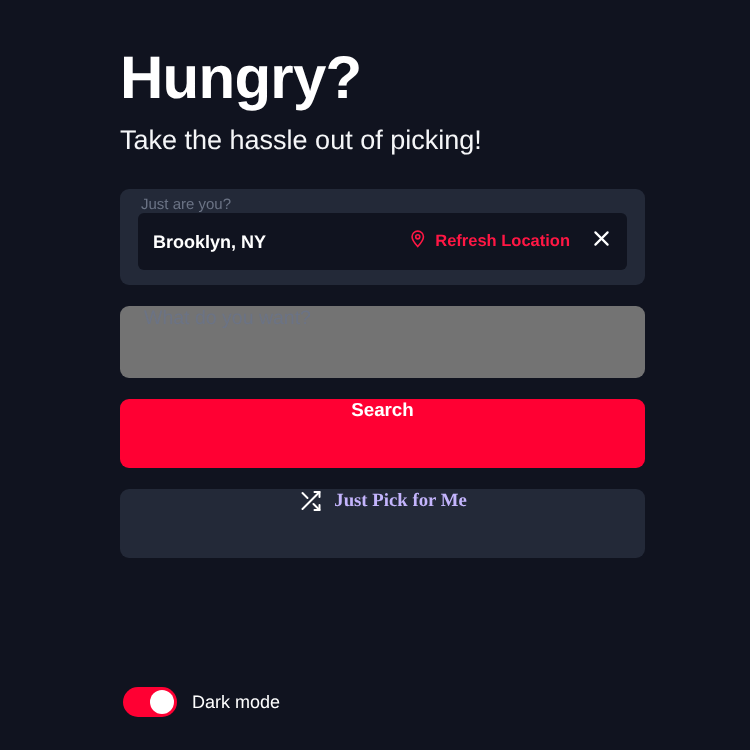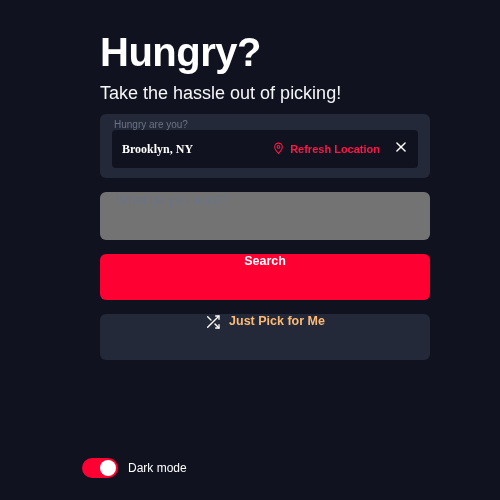--- a/index.html
+++ b/index.html
@@ -6,32 +6,32 @@
   body {
     width: 500px;
     height: 500px;
     background: #10131f;
     font-family: -apple-system, BlinkMacSystemFont, "Segoe UI", Helvetica, Arial, sans-serif;
     color: #fff;
     overflow: hidden;
     position: relative;
   }
   .container {
-    padding: 30px 70px 0 100px;
+    padding: 30px 70px 0 80px;
   }
   .title {
     font-size: 40px;
     font-weight: 800;
     letter-spacing: -0.5px;
     margin-bottom: 8px;
   }
   .subtitle {
     font-size: 18px;
     font-weight: 400;
-    margin-bottom: 10px;
+    margin-bottom: 22px;
     color: #f5f6f8;
   }
   .field-wrap {
     position: relative;
     background: #232938;
     border-radius: 6px;
     padding: 16px 12px 10px 12px;
     margin-bottom: 14px;
   }
   .float-label {
@@ -48,21 +48,20 @@
     border-radius: 4px;
     height: 38px;
     padding: 0 10px;
     gap: 8px;
   }
   .location-value {
     font-size: 12px;
     font-weight: 700;
     color: #fff;
     flex: 0 0 auto;
-    font-family: Liberation Serif, serif;
   }
   .spacer { flex: 1; }
   .refresh {
     display: flex;
     align-items: center;
     gap: 5px;
     font-size: 11px;
     font-weight: 600;
     color: #ff1744;
     cursor: pointer;
@@ -107,21 +106,22 @@
     justify-content: center;
     gap: 8px;
     margin-bottom: 14px;
   }
   .btn-primary {
     background: #ff0033;
     color: #fff;
   }
   .btn-secondary {
     background: #232938;
-    color: #fdba74;
+    color: #c4b5fd;
+    font-family: Liberation Serif, serif;
   }
   .btn-secondary svg { width: 16px; height: 16px; }
   .toggle-row {
     position: absolute;
     bottom: 22px;
     left: 82px;
     display: flex;
     align-items: center;
     gap: 10px;
   }
@@ -148,21 +148,21 @@
   }
 </style>
 </head>
 <body>
 
 <div class="container">
   <h1 class="title">Hungry?</h1>
   <p class="subtitle">Take the hassle out of picking!</p>
 
   <div class="field-wrap">
-    <span class="float-label">Hungry are you?</span>
+    <span class="float-label">Just are you?</span>
     <div class="location-row">
       <span class="location-value">Brooklyn, NY</span>
       <span class="spacer"></span>
       <span class="refresh">
         <span>
           <svg viewBox="0 0 24 24" fill="none" stroke="#ff1744" stroke-width="2">
             <path d="M12 21s-7-7.5-7-12a7 7 0 0 1 14 0c0 4.5-7 12-7 12z"></path>
             <circle cx="12" cy="9" r="2.5"></circle>
           </svg>
         </span>

